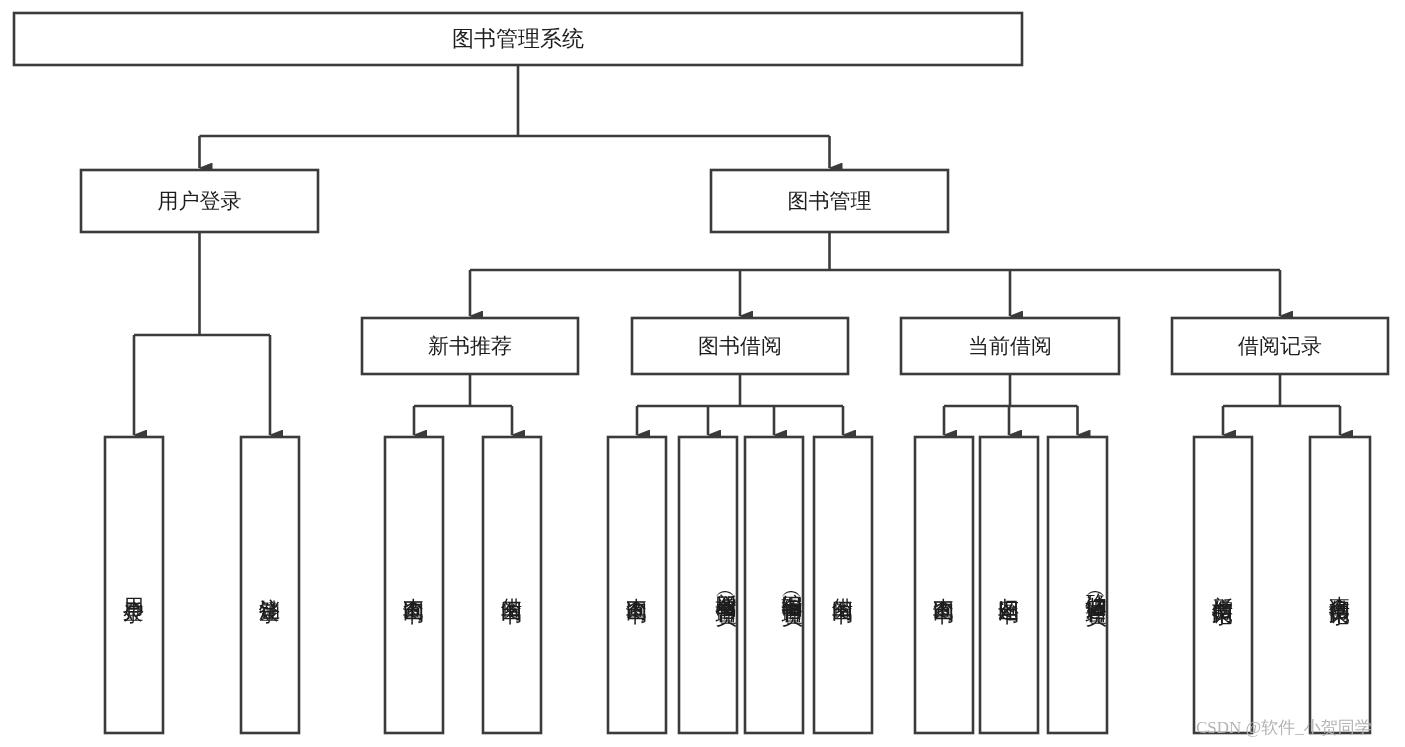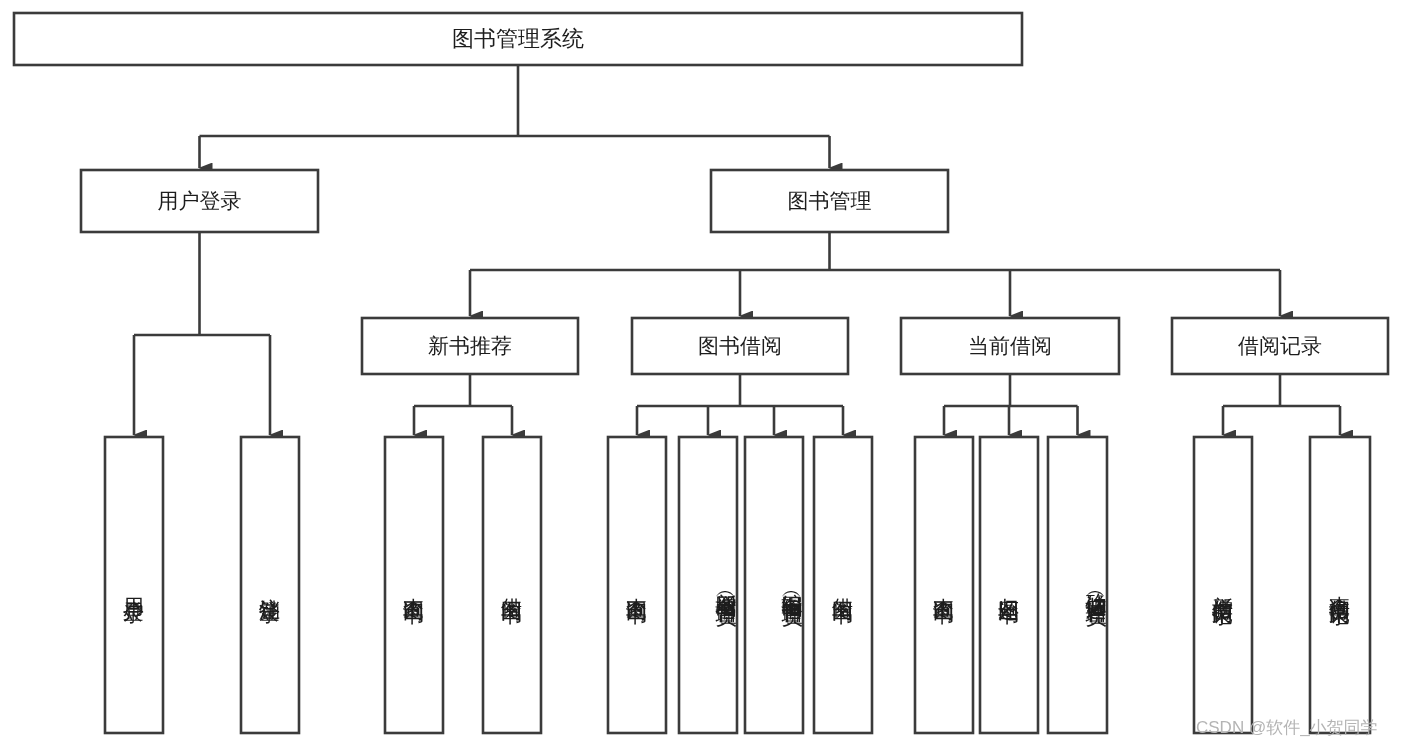--- a/index.html
+++ b/index.html
@@ -66,21 +66,21 @@
     display: flex;
     align-items: flex-start;
     justify-content: center;
     pointer-events: none;
   }
   .leaf-label.centered {
     align-items: center;
   }
   .watermark {
     position: absolute;
-    font-family: Liberation Sans, sans-serif;
+    font-family: Liberation Serif, serif;
     font-size: 17px;
     color: #b4b4b4;
     white-space: nowrap;
   }
 </style>
 </head>
 <body>
 
 <div id="diagram-root">
 

